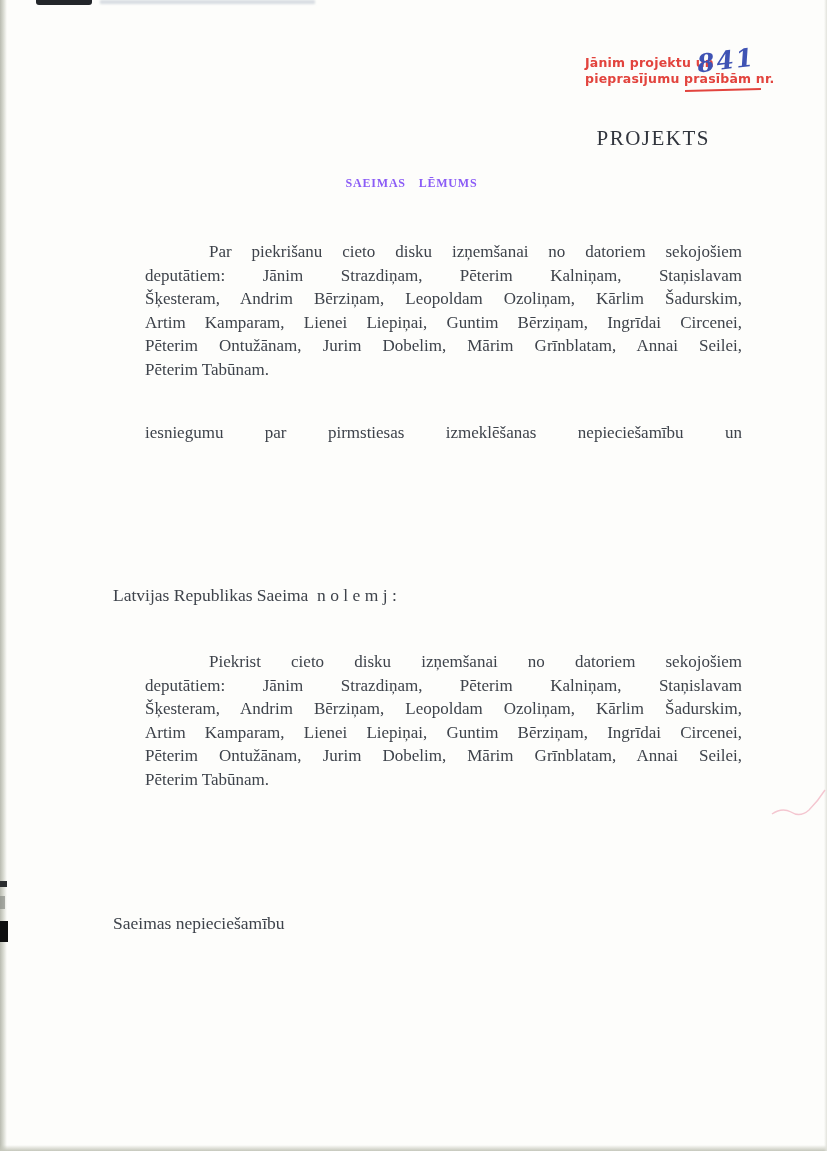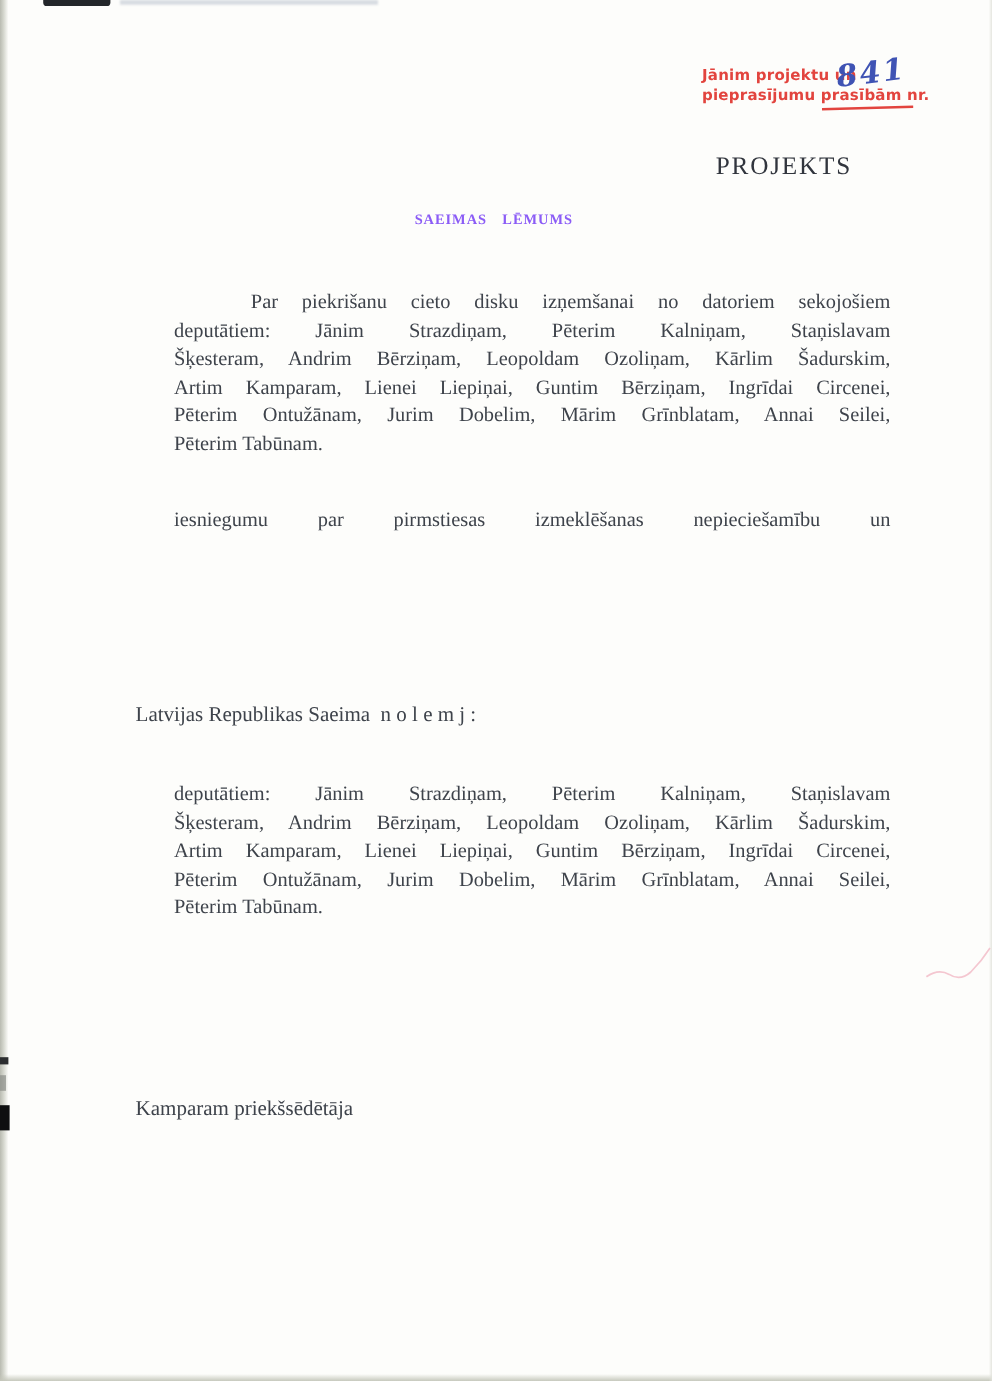--- a/index.html
+++ b/index.html
@@ -151,23 +151,24 @@
         <div class="tline last">Pēterim Tabūnam.</div>
       </div>
 
     <div class="para para-consideration">
         <div class="tline">iesniegumu par pirmstiesas izmeklēšanas nepieciešamību un</div>
       </div>
 
     <div class="nolemj">Latvijas Republikas Saeima  n o l e m j :</div>
 
     <div class="para para-resolution">
+        <div class="tline first">Piekrist cieto disku izņemšanai no datoriem sekojošiem</div>
         <div class="tline">deputātiem: Jānim Strazdiņam, Pēterim Kalniņam, Staņislavam</div>
         <div class="tline">Šķesteram, Andrim Bērziņam, Leopoldam Ozoliņam, Kārlim Šadurskim,</div>
         <div class="tline">Artim Kamparam, Lienei Liepiņai, Guntim Bērziņam, Ingrīdai Circenei,</div>
         <div class="tline">Pēterim Ontužānam, Jurim Dobelim, Mārim Grīnblatam, Annai Seilei,</div>
         <div class="tline last">Pēterim Tabūnam.</div>
       </div>
 
-    <div class="signature">Kamparam priekšsēdētāja</div>
+    <div class="signature">Saeimas nepieciešamību</div>
 
   </div>
 </div>
 
 </body></html>

